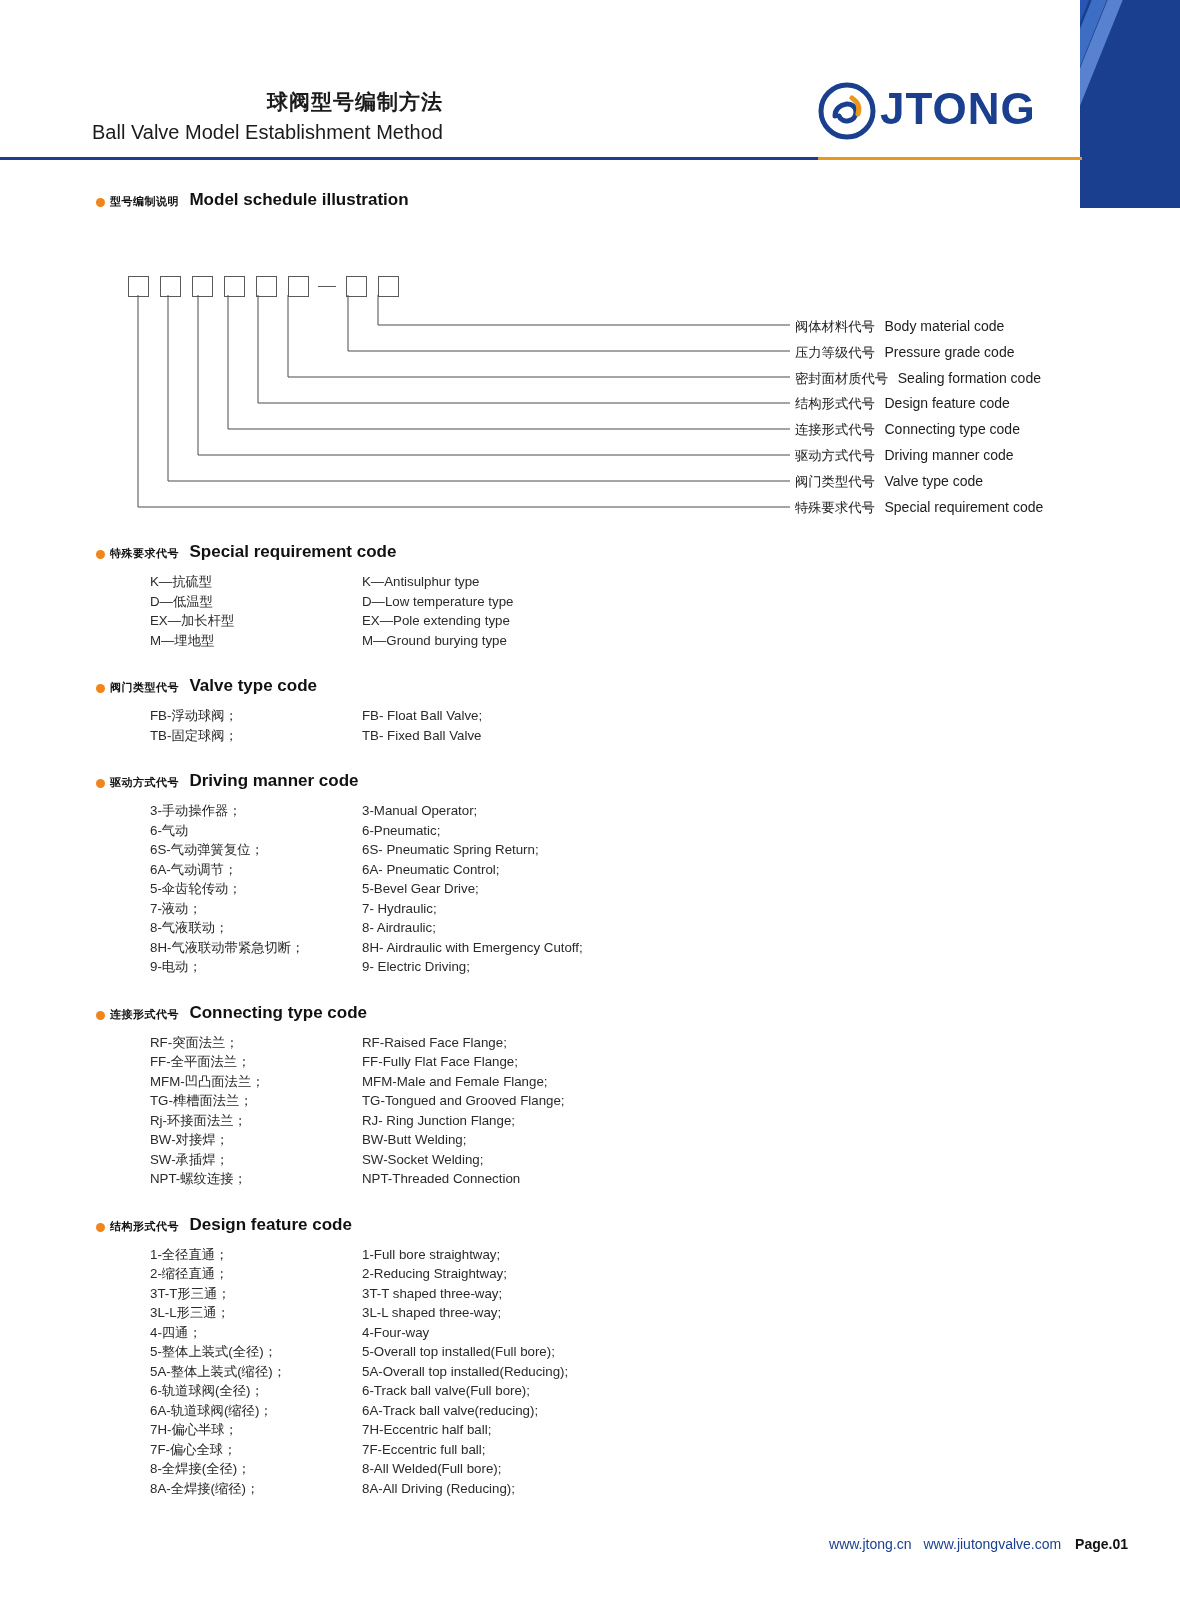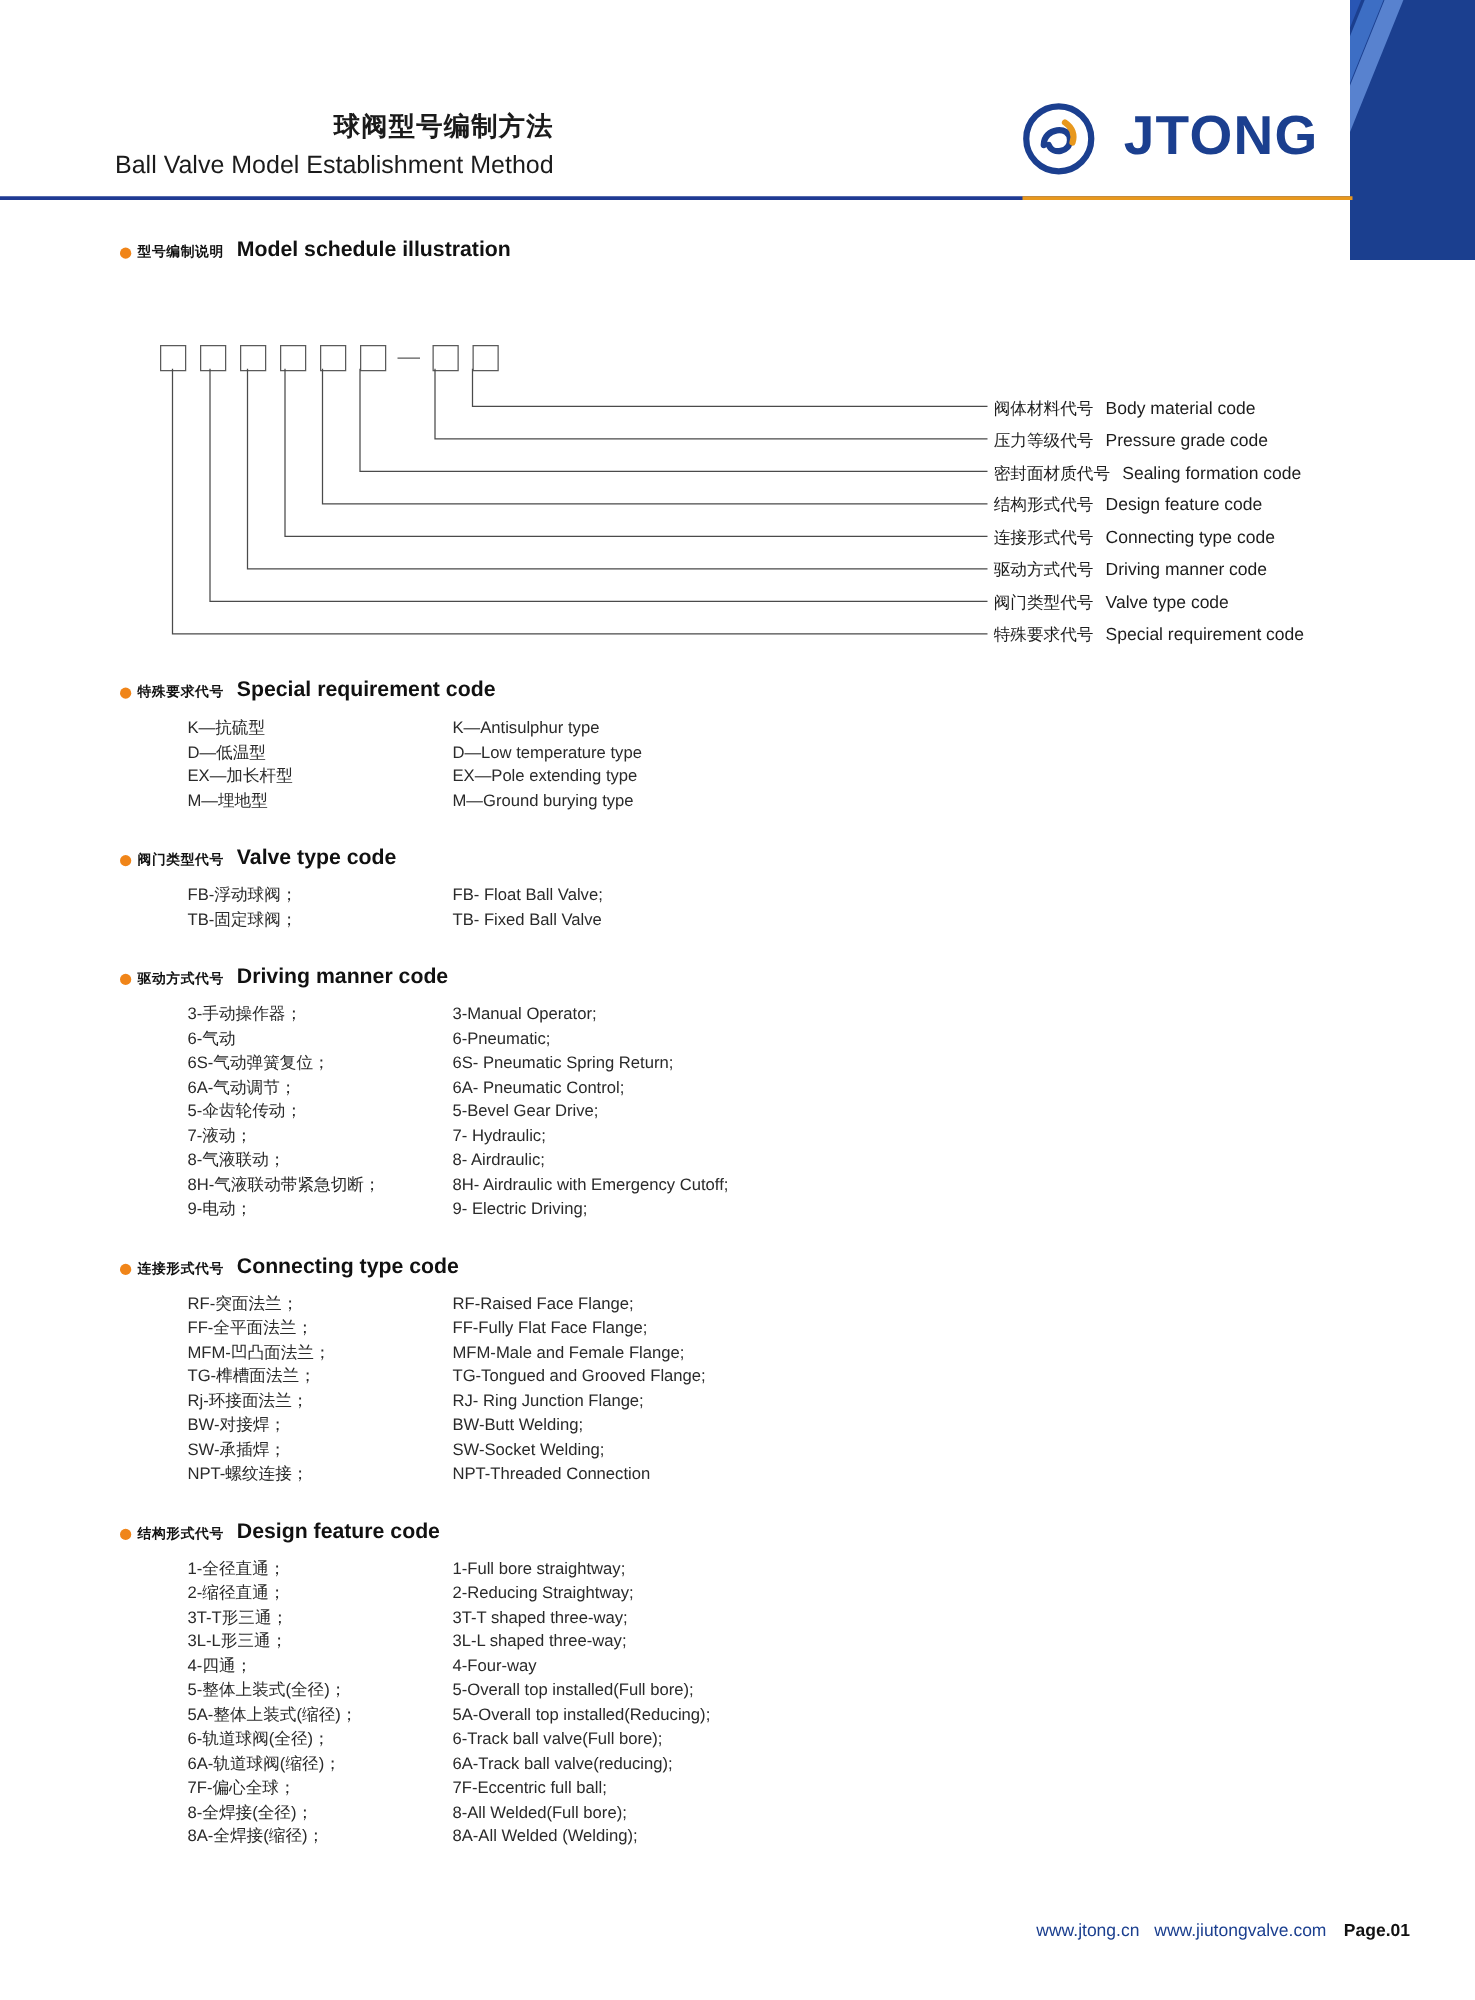--- a/index.html
+++ b/index.html
@@ -98,21 +98,20 @@
   }
   .logo-text {
     position: absolute;
     left: 62px;
     top: 2px;
     font-size: 44px;
     font-weight: bold;
     letter-spacing: 1px;
     color: #1b3f8f;
     font-family: "Liberation Sans", sans-serif;
-    margin-left: 19px;
   }
 
   
   .content {
     position: absolute;
     left: 0;
     top: 190px;
     width: 1180px;
   }
   .section {
@@ -510,30 +509,34 @@
       </div>
       <div class="row">
         <div class="col-cn">6-轨道球阀(全径)；</div>
         <div class="col-en">6-Track ball valve(Full bore);</div>
       </div>
       <div class="row">
         <div class="col-cn">6A-轨道球阀(缩径)；</div>
         <div class="col-en">6A-Track ball valve(reducing);</div>
       </div>
       <div class="row">
+        <div class="col-cn">7H-偏心半球；</div>
+        <div class="col-en">7H-Eccentric half ball;</div>
+      </div>
+      <div class="row">
         <div class="col-cn">7F-偏心全球；</div>
         <div class="col-en">7F-Eccentric full ball;</div>
       </div>
       <div class="row">
         <div class="col-cn">8-全焊接(全径)；</div>
         <div class="col-en">8-All Welded(Full bore);</div>
       </div>
       <div class="row">
         <div class="col-cn">8A-全焊接(缩径)；</div>
-        <div class="col-en">8A-All Welded (Welding);</div>
+        <div class="col-en">8A-All Driving (Reducing);</div>
       </div>
     </div>
   </div>
 
 </div>
 
 <div class="footer">
   <span class="url">www.jtong.cn</span>
   <span class="url">www.jiutongvalve.com</span>
   <span class="page">Page.01</span>

